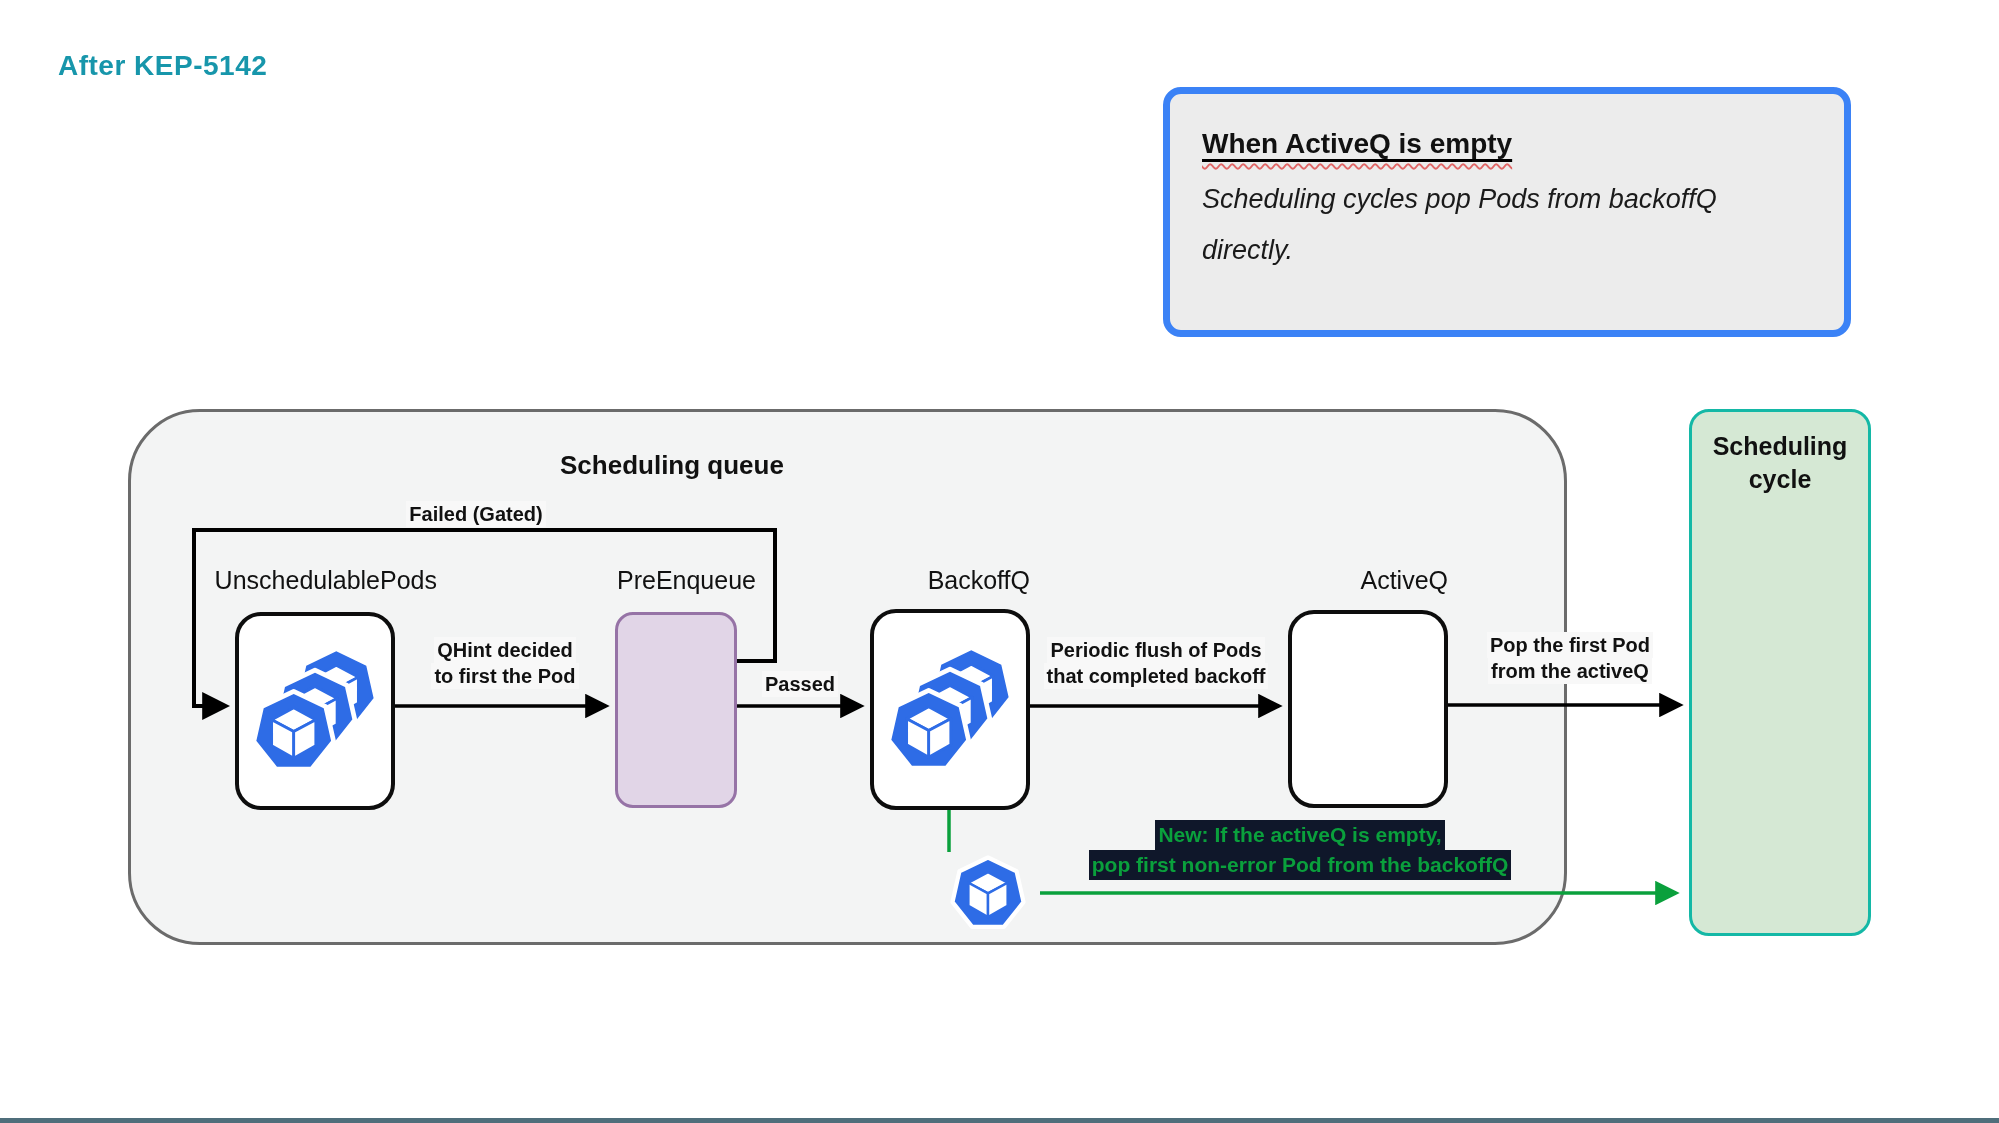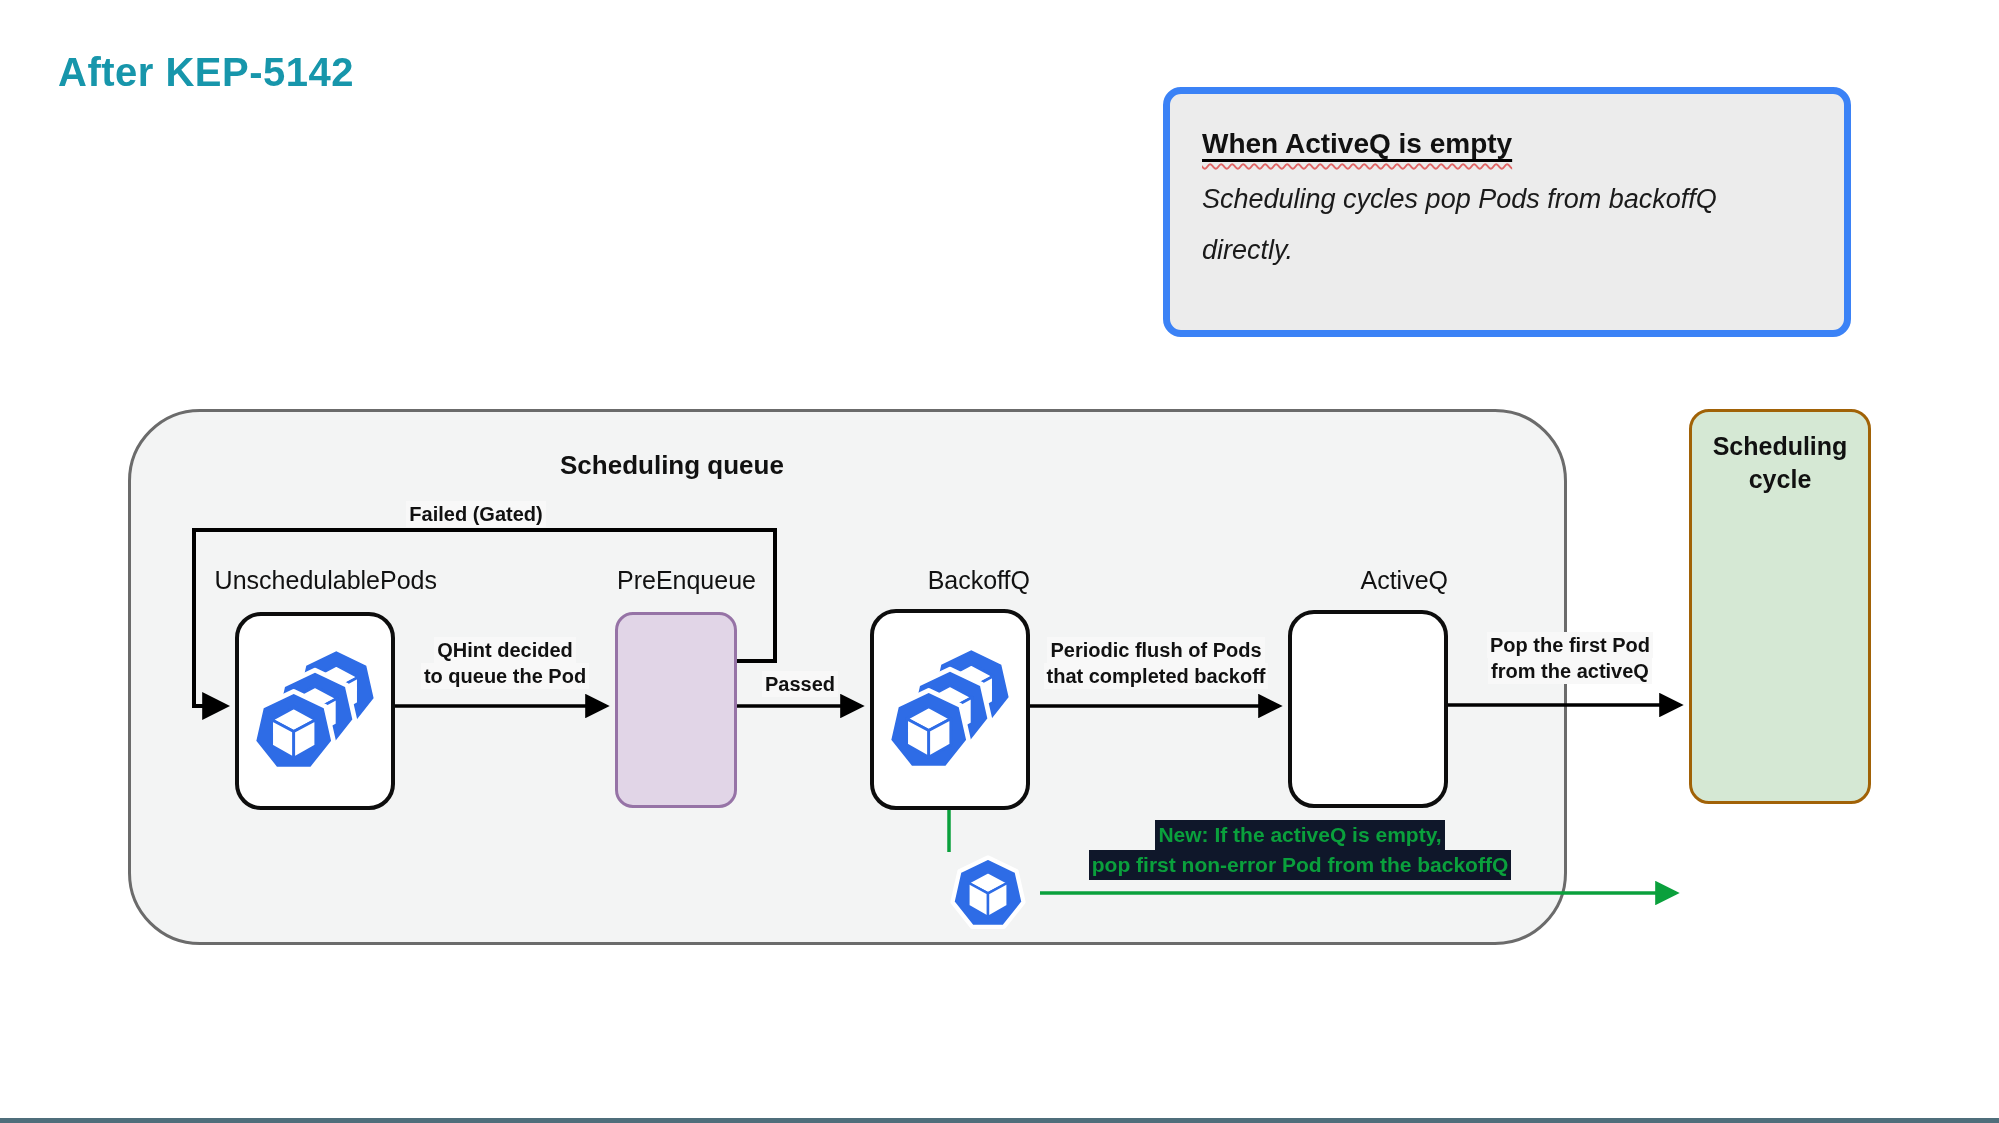--- a/index.html
+++ b/index.html
@@ -1,21 +1,21 @@
 <!DOCTYPE html>
 <html><head>
 <meta charset="utf-8">
 <style>
   html,body{margin:0;padding:0;background:#fff;}
   .page{position:relative;width:1999px;height:1123px;background:#ffffff;overflow:hidden;
         font-family:"Liberation Sans", sans-serif;color:#111;}
   .abs{position:absolute;}
 
   
-  .page-title{left:58px;top:50px;font-size:40px;font-weight:800;color:#1796ab;letter-spacing:0.5px;}
+  .page-title{left:58px;top:50px;font-size:28px;font-weight:800;color:#1796ab;letter-spacing:0.5px;}
 
   
   .note-box{left:1163px;top:87px;width:688px;height:250px;background:#ececec;
             border:7px solid #3b82f6;border-radius:18px;box-sizing:border-box;padding:34px 30px 0 32px;}
   .note-heading{font-size:28px;font-weight:bold;color:#111;}
   .wavy{text-decoration:underline wavy #e06666;text-decoration-skip-ink:none;text-underline-offset:10px;text-decoration-thickness:2px;}
   .solid-underline{text-decoration:underline solid #000;text-decoration-thickness:2.5px;text-underline-offset:6px;}
   .note-line{font-size:27px;font-weight:400;color:#1a1a1a;margin-top:24px;font-style:italic;}
   .note-line2{margin-top:20px;}
 
@@ -25,22 +25,22 @@
   .queue-title{left:560px;top:450px;width:600px;font-size:26px;font-weight:bold;}
 
   
   .node{box-sizing:border-box;background:#ffffff;border:4px solid #0d0d0d;border-radius:26px;
         display:flex;align-items:center;justify-content:center;}
   .node-unsched{left:235px;top:612px;width:160px;height:198px;}
   .node-preenq{left:615px;top:612px;width:122px;height:196px;background:#e1d5e7;border:3px solid #9673a6;border-radius:18px;}
   .node-backoff{left:870px;top:609px;width:160px;height:201px;}
   .node-active{left:1288px;top:610px;width:160px;height:198px;}
 
-  .cycle-box{left:1689px;top:409px;width:182px;height:395px;background:#d5e8d4;
-             border:3px solid #a16207;border-radius:20px;box-sizing:border-box;
+  .cycle-box{left:1689px;top:409px;width:182px;height:527px;background:#d5e8d4;
+             border:3px solid #14b8a6;border-radius:20px;box-sizing:border-box;
              text-align:center;padding-top:18px;}
   .cycle-label{font-size:25px;font-weight:bold;line-height:33px;color:#111;}
 
   
   .node-label{font-size:25px;font-weight:normal;text-align:right;}
   .lbl-unsched{left:187px;top:566px;width:250px;}
   .lbl-preenq{left:596px;top:566px;width:160px;}
   .lbl-backoff{left:870px;top:566px;width:160px;}
   .lbl-active{left:1288px;top:566px;width:160px;}
 
@@ -146,21 +146,21 @@
 
   <svg class="abs pod-single" viewBox="-58 -58 116 116">
     <use href="#pod-shape" transform="scale(0.74)"></use>
   </svg>
 
   <div class="abs edge-label lbl-failed">
     <span>Failed (Gated)</span>
   </div>
   <div class="abs edge-label lbl-qhint">
     <span>QHint decided</span><br>
-    <span>to queue the Pod</span>
+    <span>to first the Pod</span>
   </div>
   <div class="abs edge-label lbl-passed">
     <span>Passed</span>
   </div>
   <div class="abs edge-label lbl-periodic">
     <span>Periodic flush of Pods</span><br>
     <span>that completed backoff</span>
   </div>
   <div class="abs edge-label lbl-pop">
     <span>Pop the first Pod</span><br>

